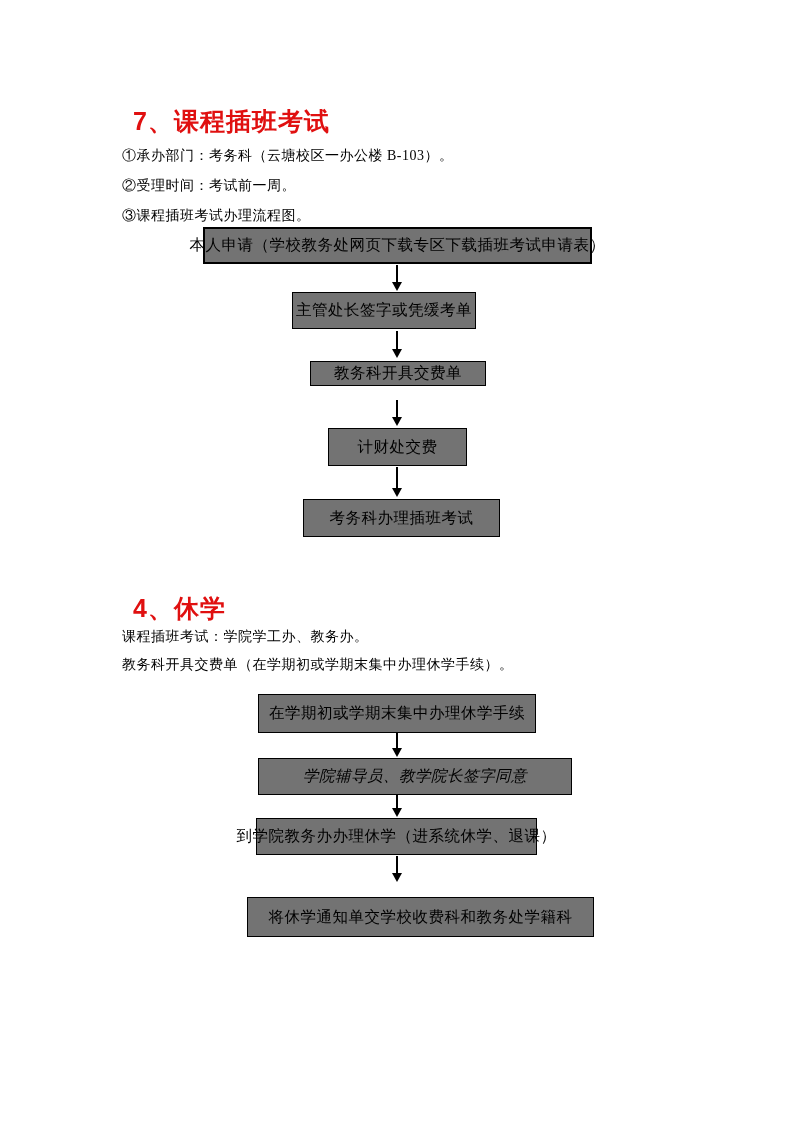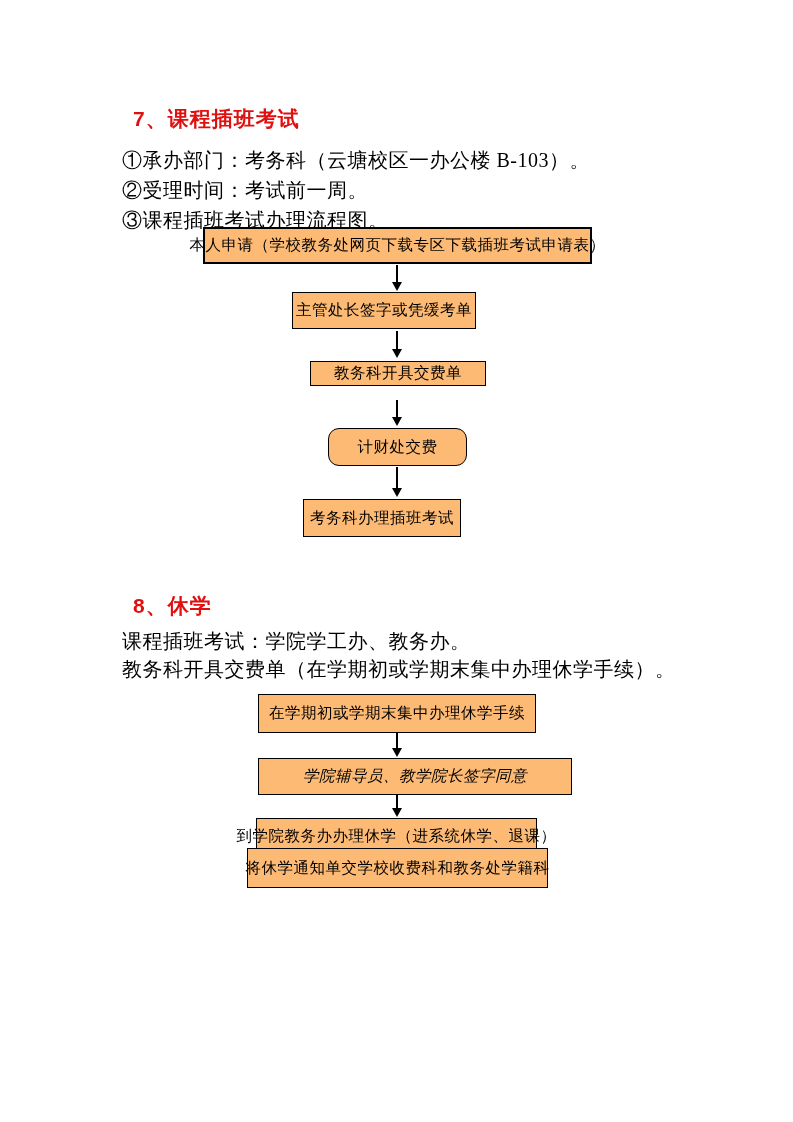--- a/index.html
+++ b/index.html
@@ -11,41 +11,41 @@
     margin:0 auto;
     font-family:"Liberation Serif", serif;
     color:#000;
     overflow:hidden;
   }
   .sec-heading{
     position:absolute;
     font-family:"Liberation Sans", sans-serif;
     font-weight:bold;
     color:#e01010;
-    font-size:21px;
+    font-size:25px;
     letter-spacing:1px;
     white-space:nowrap;
   }
   .body-line{
     position:absolute;
-    font-size:20px;
+    font-size:14px;
     letter-spacing:0.5px;
     white-space:nowrap;
   }
   .flow-box{
     position:absolute;
     border:1px solid #000;
     display:flex;
     align-items:center;
     justify-content:center;
     font-size:15.5px;
     letter-spacing:0.5px;
     white-space:nowrap;
     box-sizing:border-box;
-    background:#fdba74;
+    background:#737373;
   }
   .flow-box.thick{border-width:2px;}
   .arrow{
     position:absolute;
     width:10px;
     display:flex;
     flex-direction:column;
     align-items:center;
   }
   .arrow .stem{
@@ -92,34 +92,34 @@
 
   <div class="flow-box" style="left:310px; top:361px; width:176px; height:25px;">
     <span>教务科开具交费单</span>
   </div>
 
   <div class="arrow" style="left:392px; top:400px; height:26px;">
     <div class="stem"></div>
     <div class="head"></div>
   </div>
 
-  <div class="flow-box" style="left:328px; top:428px; width:139px; height:38px;border-radius:11px;">
+  <div class="flow-box" style="left:328px; top:428px; width:139px; height:38px;">
     <span>计财处交费</span>
   </div>
 
   <div class="arrow" style="left:392px; top:467px; height:30px;">
     <div class="stem"></div>
     <div class="head"></div>
   </div>
 
-  <div class="flow-box" style="left:303px; top:499px; width:158px; height:38px;">
+  <div class="flow-box" style="left:303px; top:499px; width:197px; height:38px;">
     <span>考务科办理插班考试</span>
   </div>
 
-  <div class="sec-heading" style="left:133px; top:592px;">8、休学</div>
+  <div class="sec-heading" style="left:133px; top:592px;">4、休学</div>
 
   <div class="body-line" style="left:122px; top:628px;">课程插班考试：学院学工办、教务办。</div>
   <div class="body-line" style="left:122px; top:656px;">教务科开具交费单（在学期初或学期末集中办理休学手续）。</div>
 
   <div class="flow-box" style="left:258px; top:694px; width:278px; height:39px;">
     <span>在学期初或学期末集中办理休学手续</span>
   </div>
 
   <div class="arrow" style="left:392px; top:733px; height:24px;">
     <div class="stem"></div>
@@ -137,17 +137,17 @@
 
   <div class="flow-box" style="left:256px; top:818px; width:281px; height:37px;">
     <span>到学院教务办办理休学（进系统休学、退课）</span>
   </div>
 
   <div class="arrow" style="left:392px; top:856px; height:26px;">
     <div class="stem"></div>
     <div class="head"></div>
   </div>
 
-  <div class="flow-box" style="left:247px; top:848px; width:301px; height:40px;">
+  <div class="flow-box" style="left:247px; top:897px; width:347px; height:40px;">
     <span>将休学通知单交学校收费科和教务处学籍科</span>
   </div>
 
 </div>
 
 </body></html>

